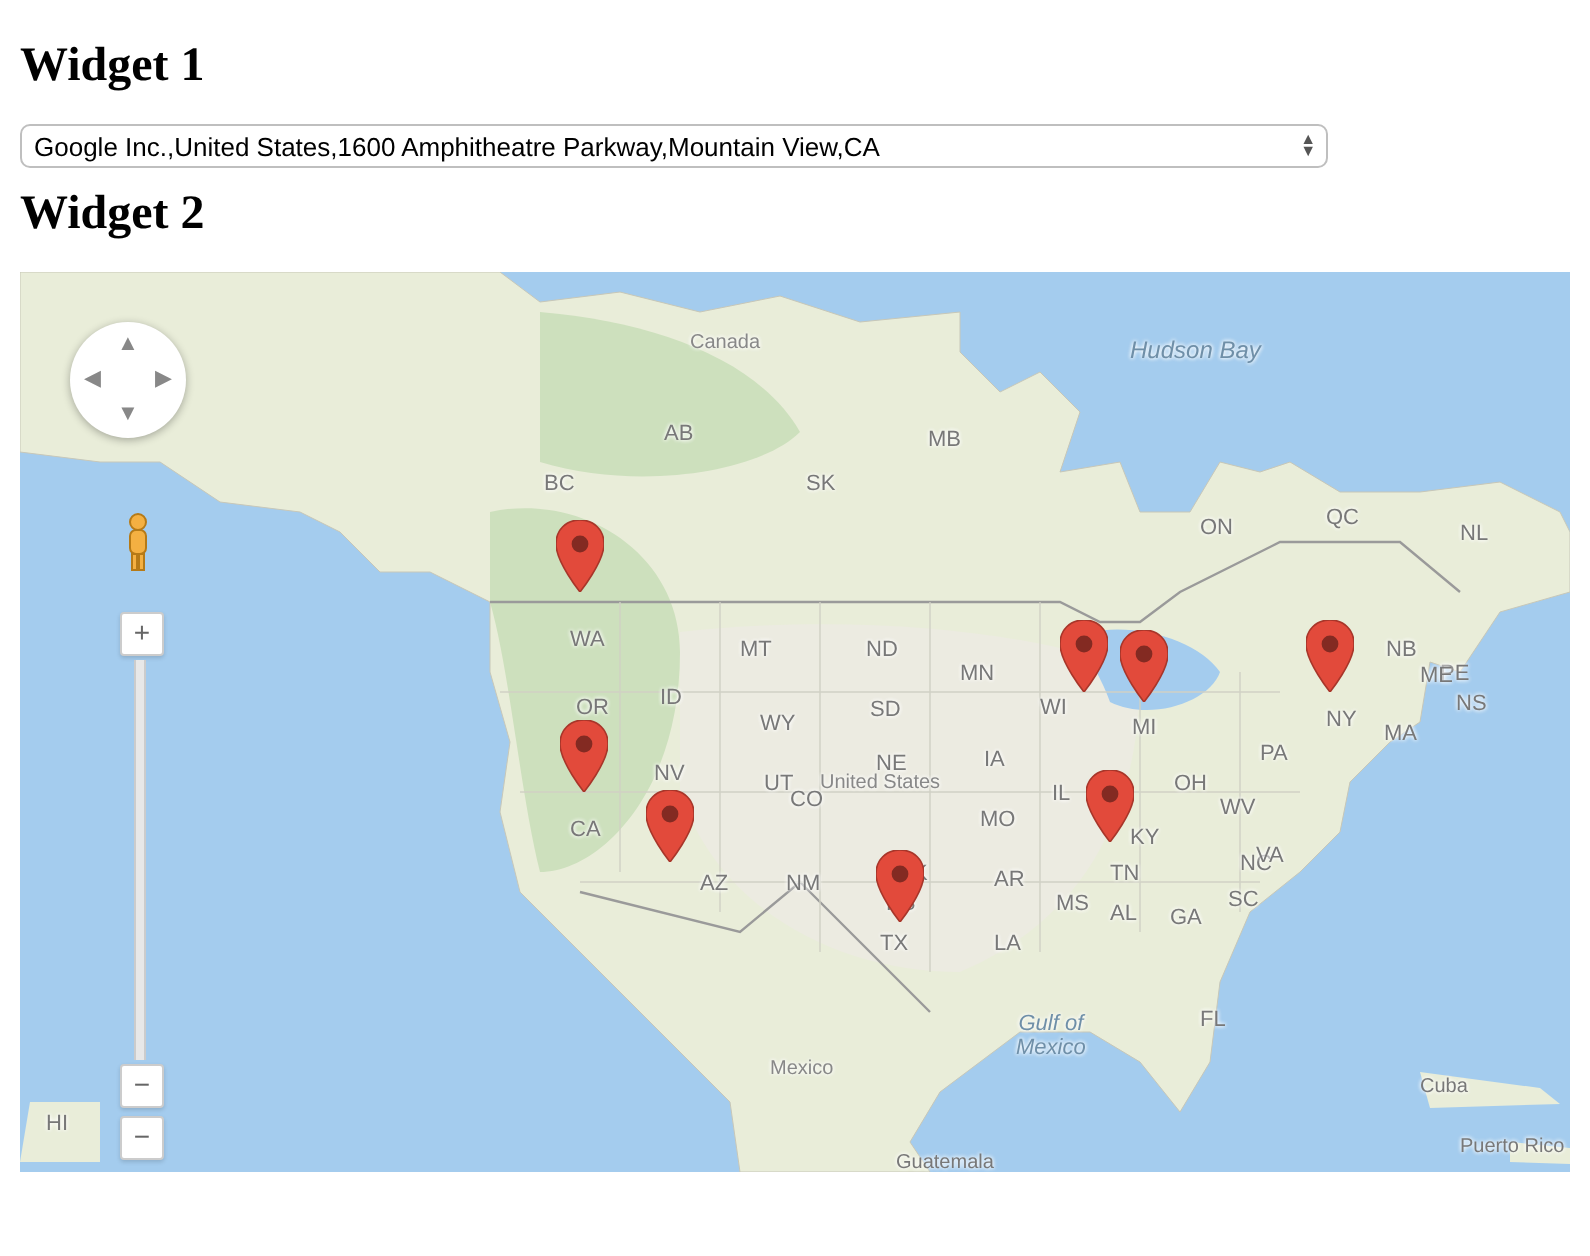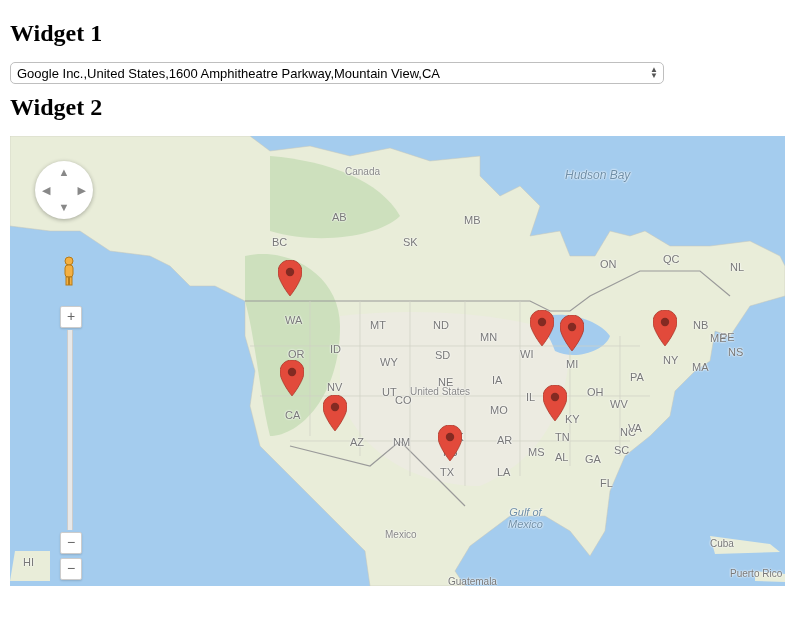--- a/index.html
+++ b/index.html
@@ -247,21 +247,21 @@
   <span class="lbl" style="left:510px; top:212px;">WI</span>
   <span class="lbl" style="left:516px; top:255px;">IL</span>
   <span class="lbl" style="left:518px; top:310px;">MS</span>
   <span class="lbl" style="left:556px; top:222px;">MI</span>
   <span class="lbl" style="left:543px; top:255px;">IN</span>
   <span class="lbl" style="left:555px; top:277px;">KY</span>
   <span class="lbl" style="left:545px; top:295px;">TN</span>
   <span class="lbl" style="left:545px; top:315px;">AL</span>
   <span class="lbl" style="left:577px; top:250px;">OH</span>
   <span class="lbl" style="left:575px; top:317px;">GA</span>
-  <span class="lbl" style="left:590px; top:341px;text-align:right;">FL</span>
+  <span class="lbl" style="left:590px; top:368px;text-align:right;">FL</span>
   <span class="lbl" style="left:604px; top:308px;">SC</span>
   <span class="lbl" style="left:610px; top:290px;">NC</span>
   <span class="lbl" style="left:618px; top:286px;text-align:right;">VA</span>
   <span class="lbl" style="left:600px; top:262px;">WV</span>
   <span class="lbl" style="left:620px; top:235px;">PA</span>
   <span class="lbl" style="left:653px; top:218px;">NY</span>
   <span class="lbl" style="left:700px; top:196px;">ME</span>
   <span class="lbl" style="left:682px; top:225px;">MA</span>
 
   <div class="pan-ctrl">

